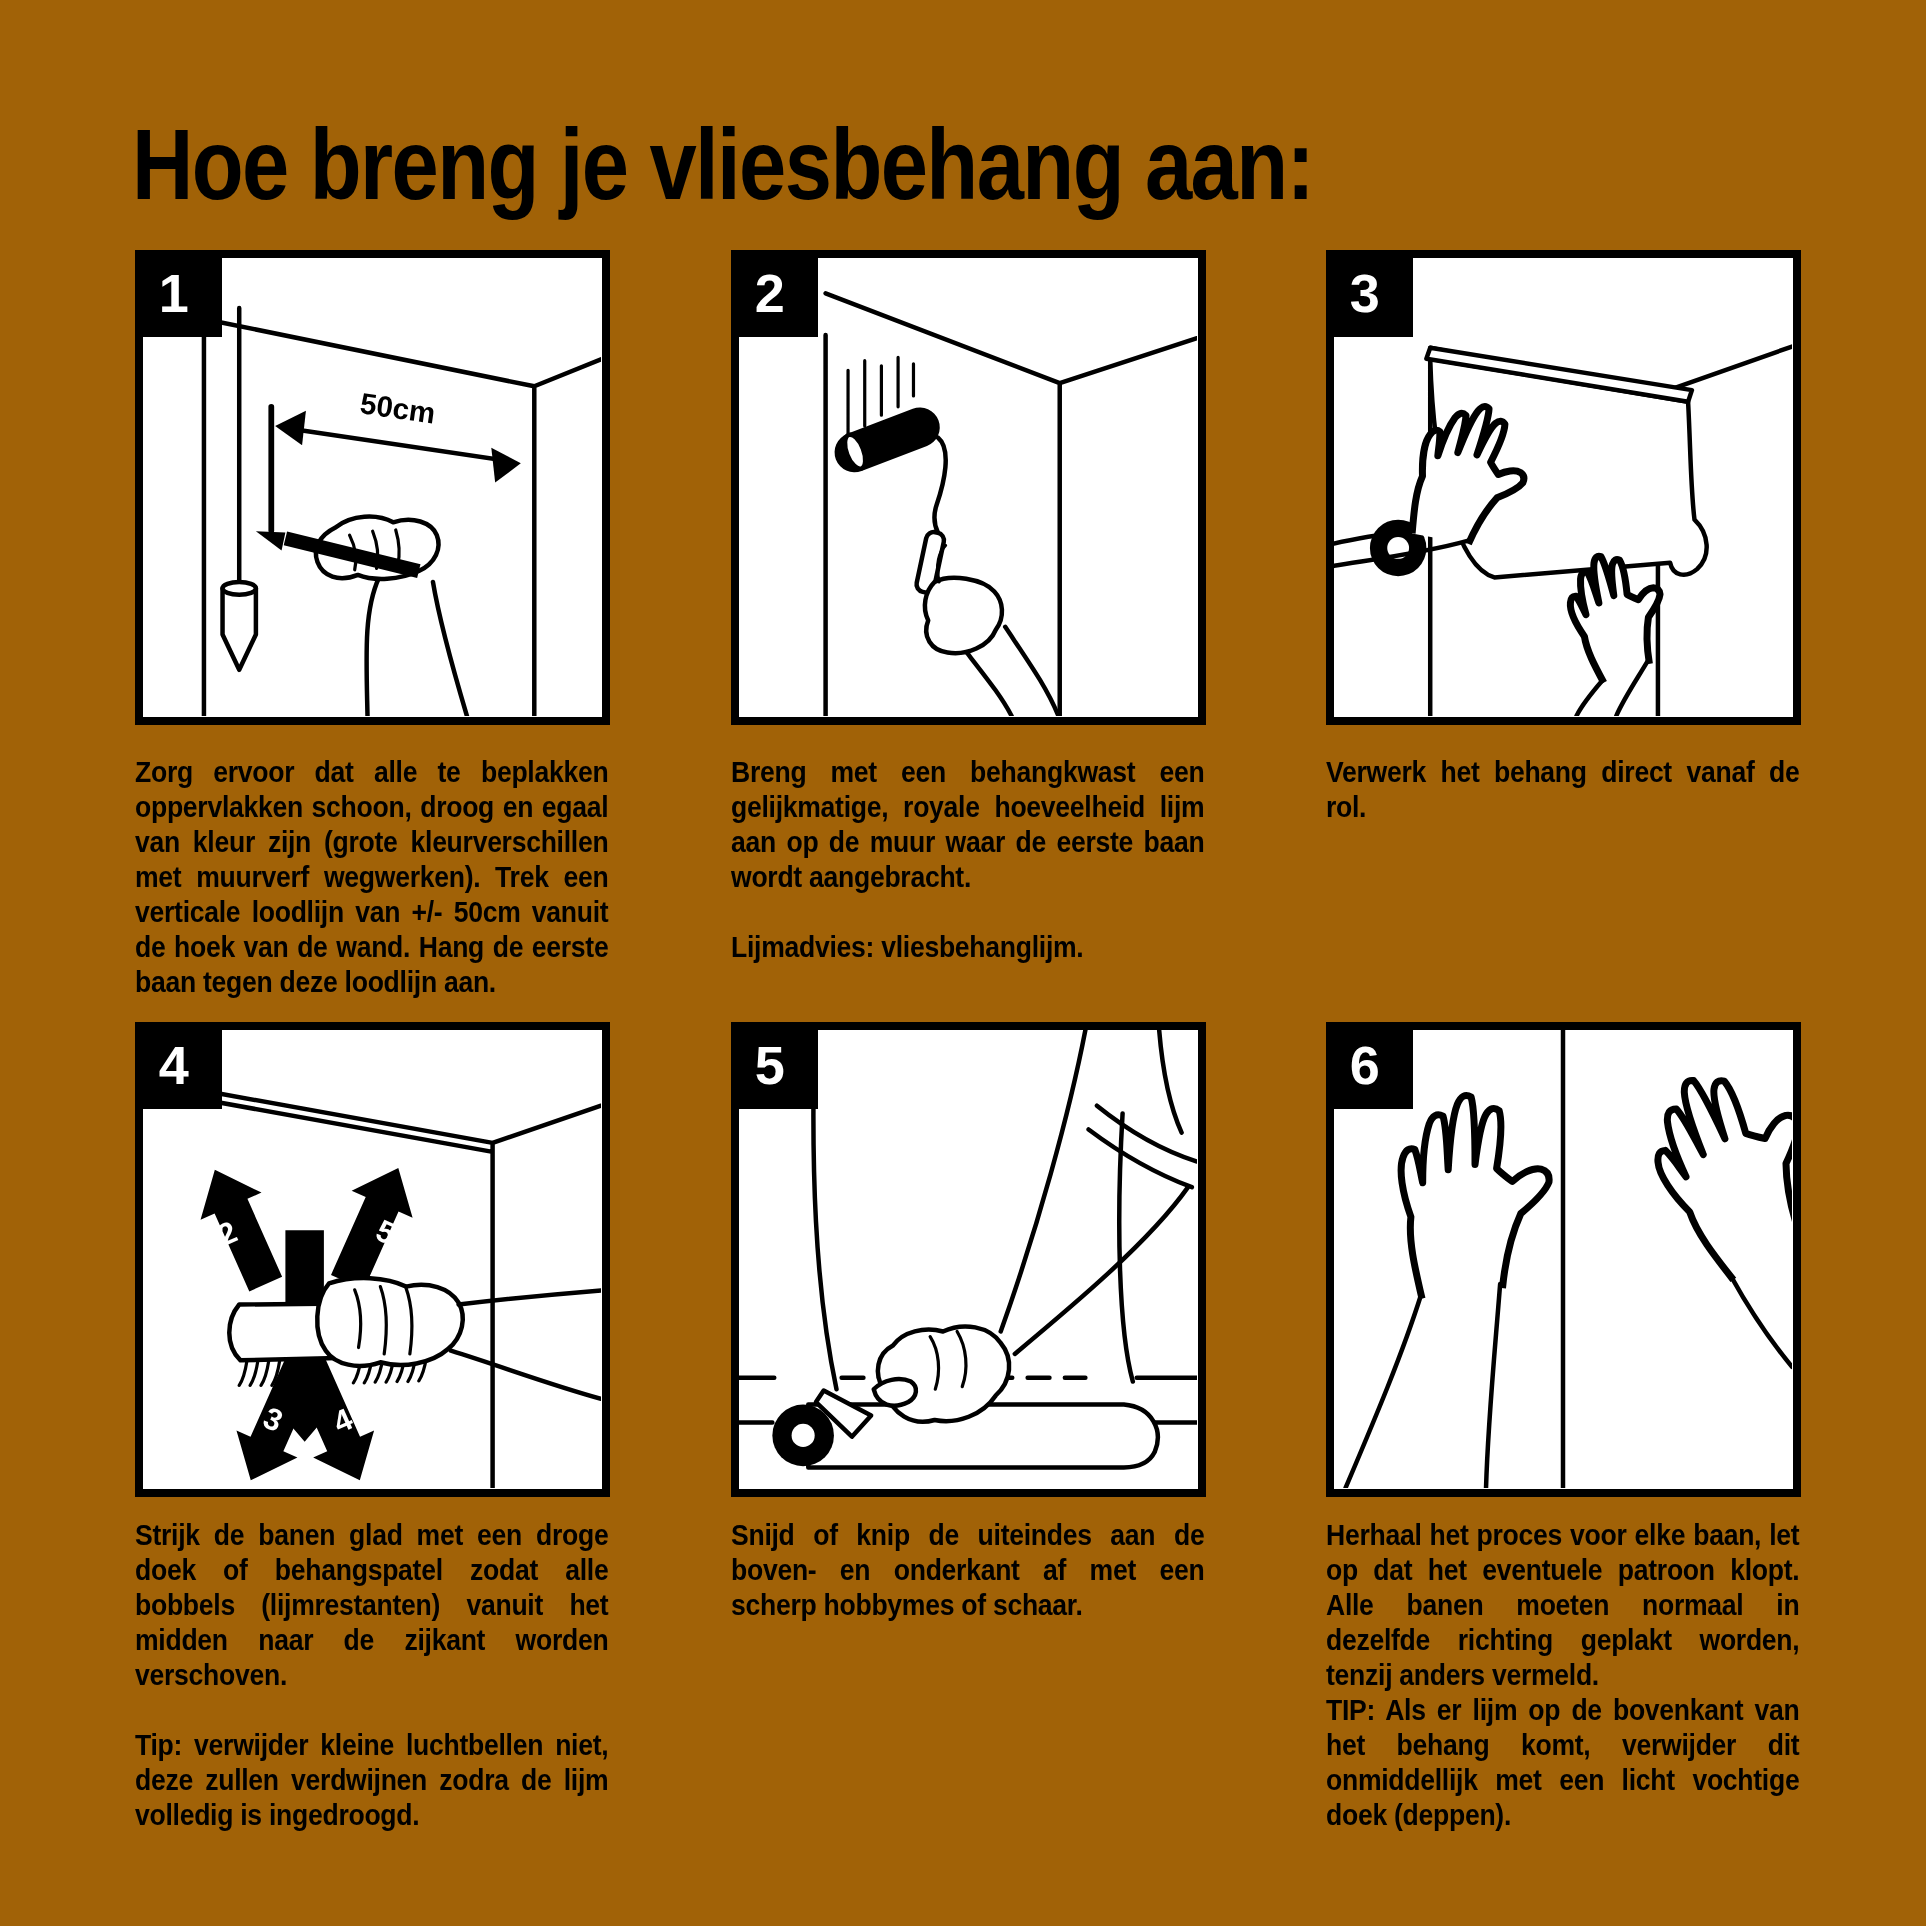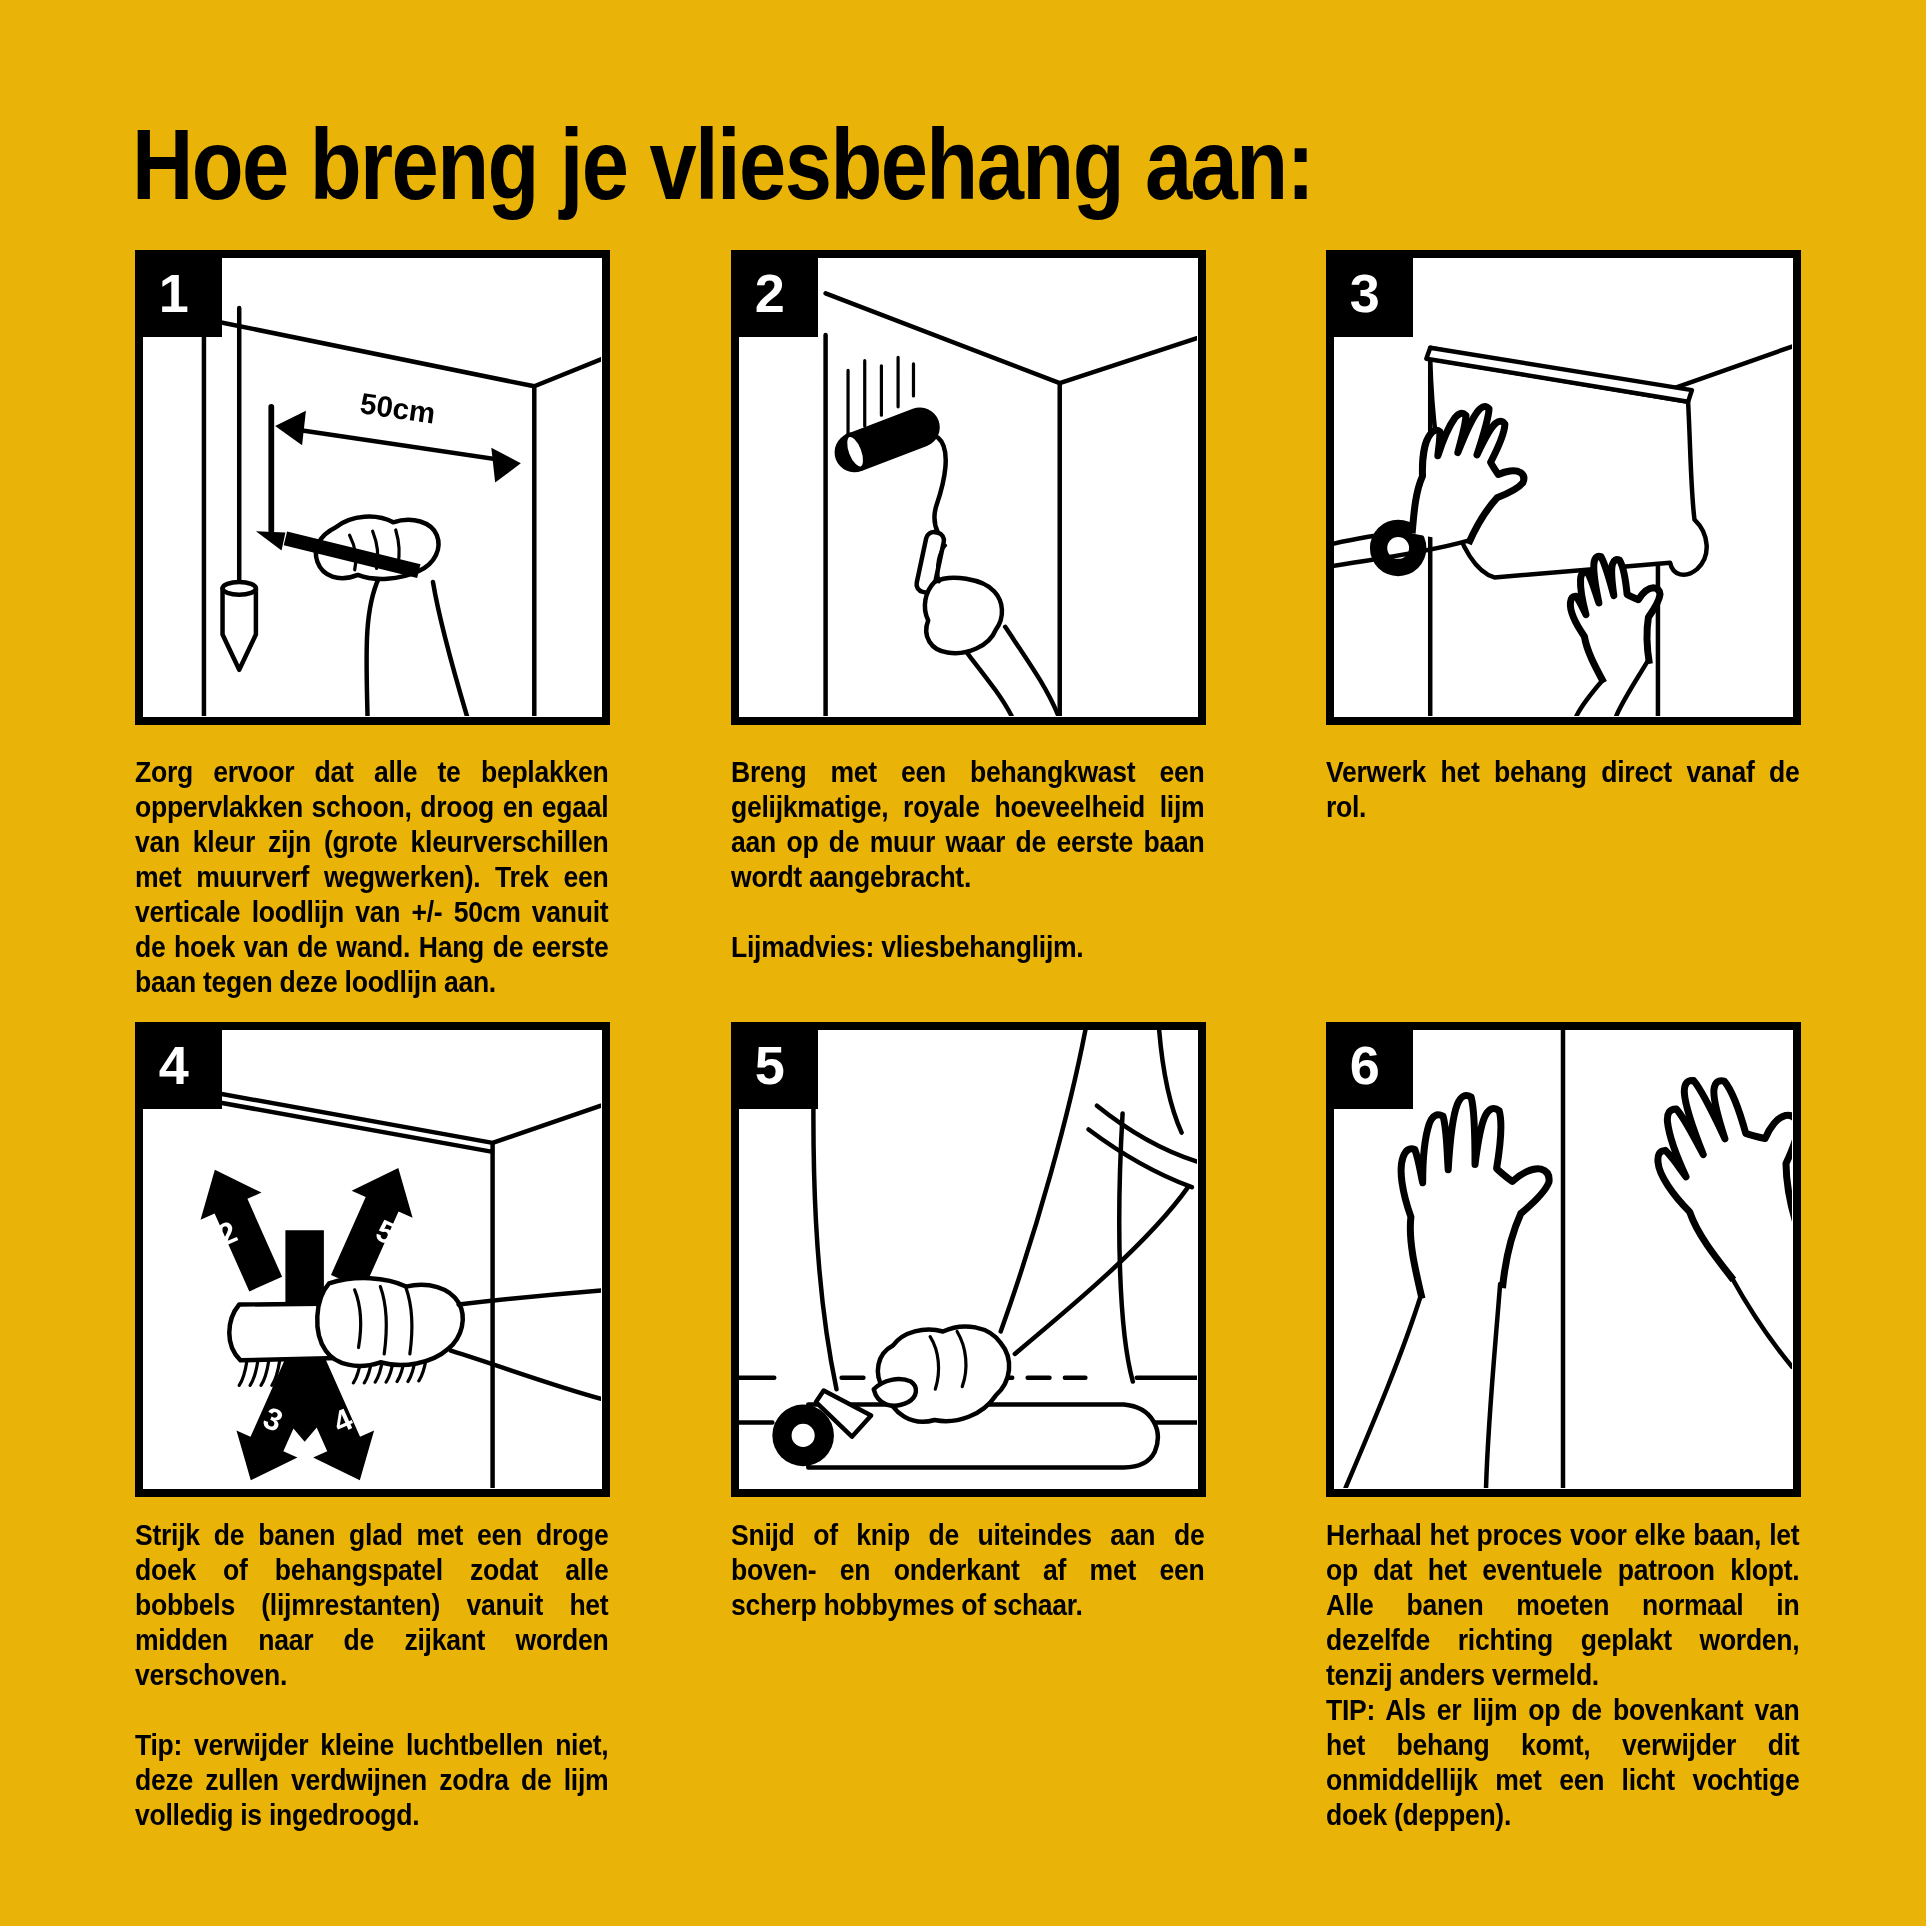--- a/index.html
+++ b/index.html
@@ -1,16 +1,16 @@
 <!DOCTYPE html>
 <html style="font-size:10.3px"><head>
 <meta charset="utf-8">
 <style>
   html,body{margin:0;padding:0;background:#fff;}
-  #page{position:relative;width:1926px;height:1926px;background:#eab308;
+  #page{position:relative;width:1926px;height:1926px;background:#a16207;
         font-family:"Liberation Sans",sans-serif;color:#000;overflow:hidden;}
   #title{position:absolute;left:132px;top:107px;font-size:100px;font-weight:bold;
          letter-spacing:-1.9px;white-space:nowrap;transform:scaleX(.85);transform-origin:left top;}
   .panel{position:absolute;width:475px;height:475px;border:8.3px solid #000;box-sizing:border-box;background:#fff;}
   .panel svg{position:absolute;left:0;top:0;width:458px;height:458px;display:block;}
   .badge{position:absolute;left:-8.3px;top:-8.3px;width:87px;height:87px;background:#000;color:#fff;
          font-size:54px;font-weight:bold;display:flex;align-items:center;justify-content:center;
          padding-right:9px;box-sizing:border-box;z-index:2;}
   .caption{position:absolute;width:526px;transform:scaleX(.9);transform-origin:left top;
            font-size:29.5px;line-height:35px;font-weight:bold;text-align:justify;letter-spacing:-0.3px;}

